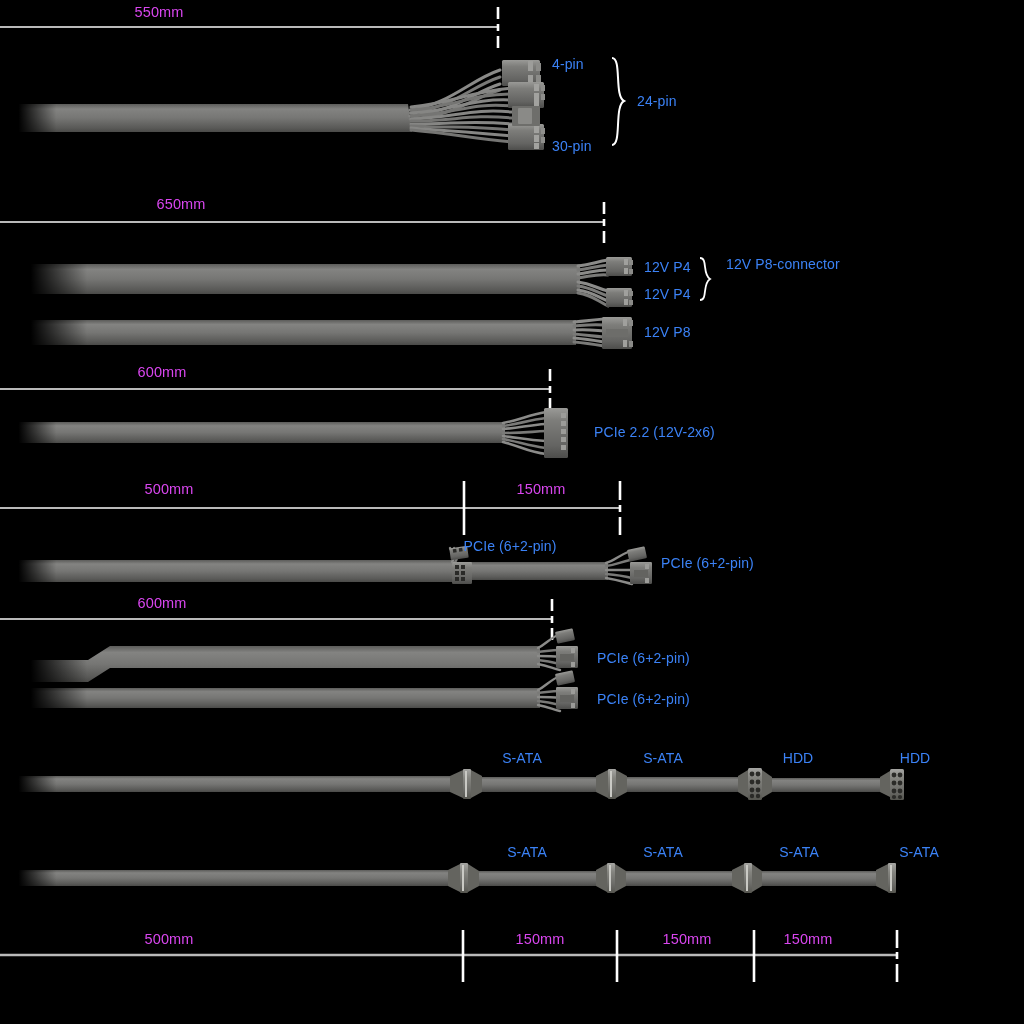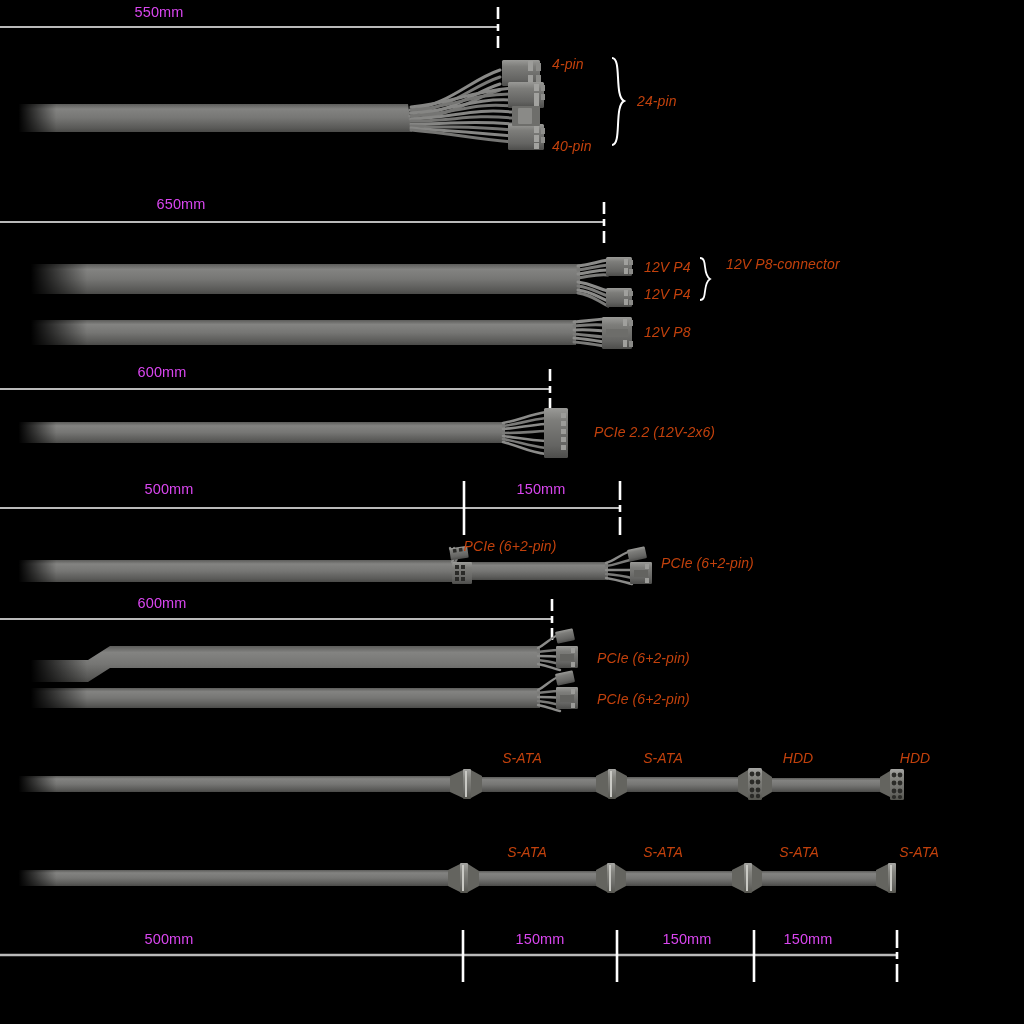--- a/index.html
+++ b/index.html
@@ -18,21 +18,21 @@
     font-size:14px;
     line-height:14px;
     color:#f2f2f2;
     white-space:nowrap;
     letter-spacing:0.1px;
   }
   .lbl.ctr { transform:translateX(-50%); }
   .lbl.mid { transform:translateY(-50%); }
   .lbl.ctrmid { transform:translate(-50%,-50%); }
   .dim-lbl { font-size:14.5px; color:#d946ef; }
-  .conn-lbl { font-size:14px; color:#c2410c;font-style:italic; }
+  .conn-lbl { font-size:14px; color:#3b82f6; }
 </style>
 </head>
 <body>
 
 <div id="stage">
 
 <svg id="art" viewBox="0 0 1024 1024" xmlns="http://www.w3.org/2000/svg">
   <defs>
     <linearGradient id="fadeL" x1="0" y1="0" x2="1" y2="0">
       <stop offset="0" stop-color="#000000"></stop>
@@ -419,21 +419,21 @@
     <line x1="617" y1="930" x2="617" y2="982" stroke="#ffffff" stroke-width="2.6"></line>
     <line x1="754" y1="930" x2="754" y2="982" stroke="#ffffff" stroke-width="2.6"></line>
     <line x1="897" y1="930" x2="897" y2="948" stroke="#ffffff" stroke-width="2.6"></line>
     <line x1="897" y1="952" x2="897" y2="959" stroke="#ffffff" stroke-width="2.6"></line>
     <line x1="897" y1="964" x2="897" y2="982" stroke="#ffffff" stroke-width="2.6"></line>
   </g>
 </svg>
 
 <div class="lbl dim-lbl ctr" style="left:159px; top:5px;">550mm</div>
 <div class="lbl conn-lbl mid" style="left:552px; top:64px;">4-pin</div>
-<div class="lbl conn-lbl mid" style="left:552px; top:146px;">40-pin</div>
+<div class="lbl conn-lbl mid" style="left:552px; top:146px;">30-pin</div>
 <div class="lbl conn-lbl mid" style="left:637px; top:101px;text-align:right;">24-pin</div>
 
 <div class="lbl dim-lbl ctr" style="left:162px; top:197px;padding-left:38px;">650mm</div>
 <div class="lbl conn-lbl mid" style="left:644px; top:267px;">12V P4</div>
 <div class="lbl conn-lbl mid" style="left:644px; top:294px;">12V P4</div>
 <div class="lbl conn-lbl mid" style="left:726px; top:264px;">12V P8-connector</div>
 <div class="lbl conn-lbl mid" style="left:644px; top:332px;">12V P8</div>
 
 <div class="lbl dim-lbl ctr" style="left:162px; top:365px;">600mm</div>
 <div class="lbl conn-lbl mid" style="left:594px; top:432px;">PCIe 2.2 (12V-2x6)</div>

